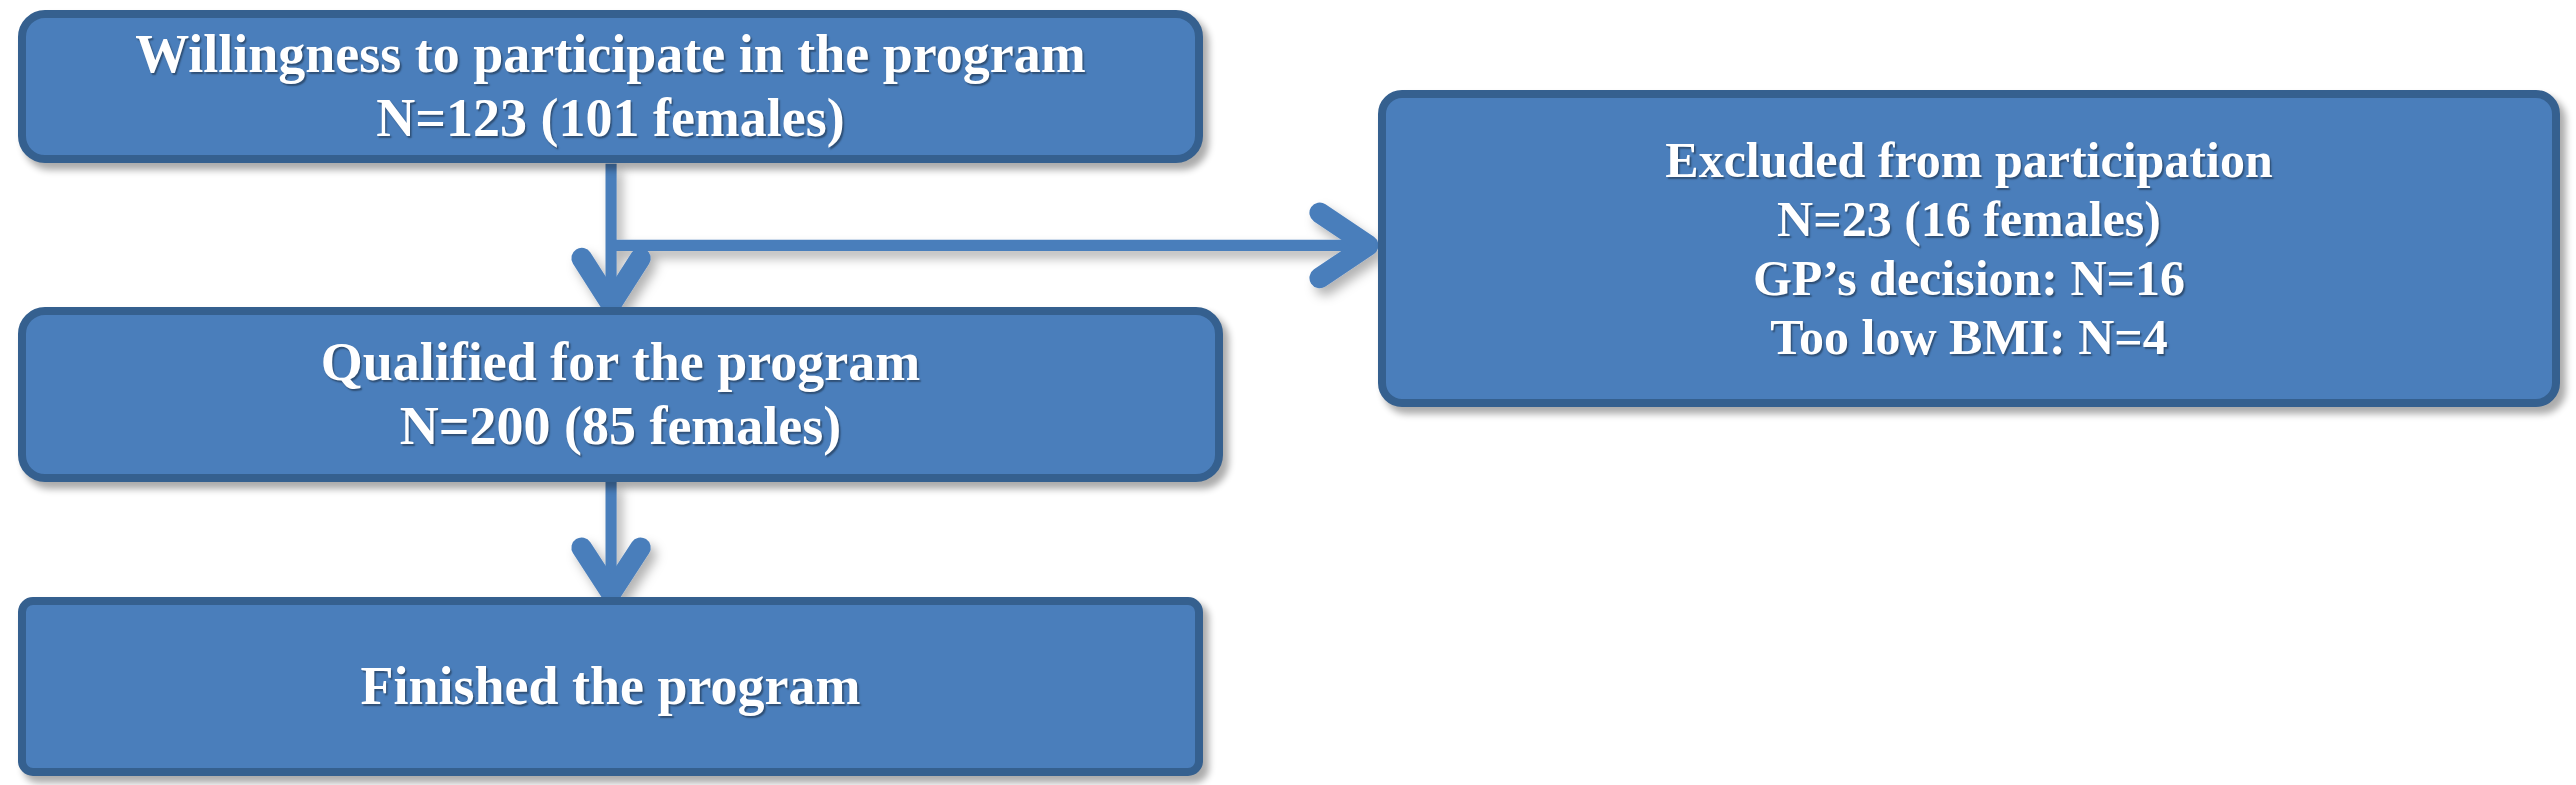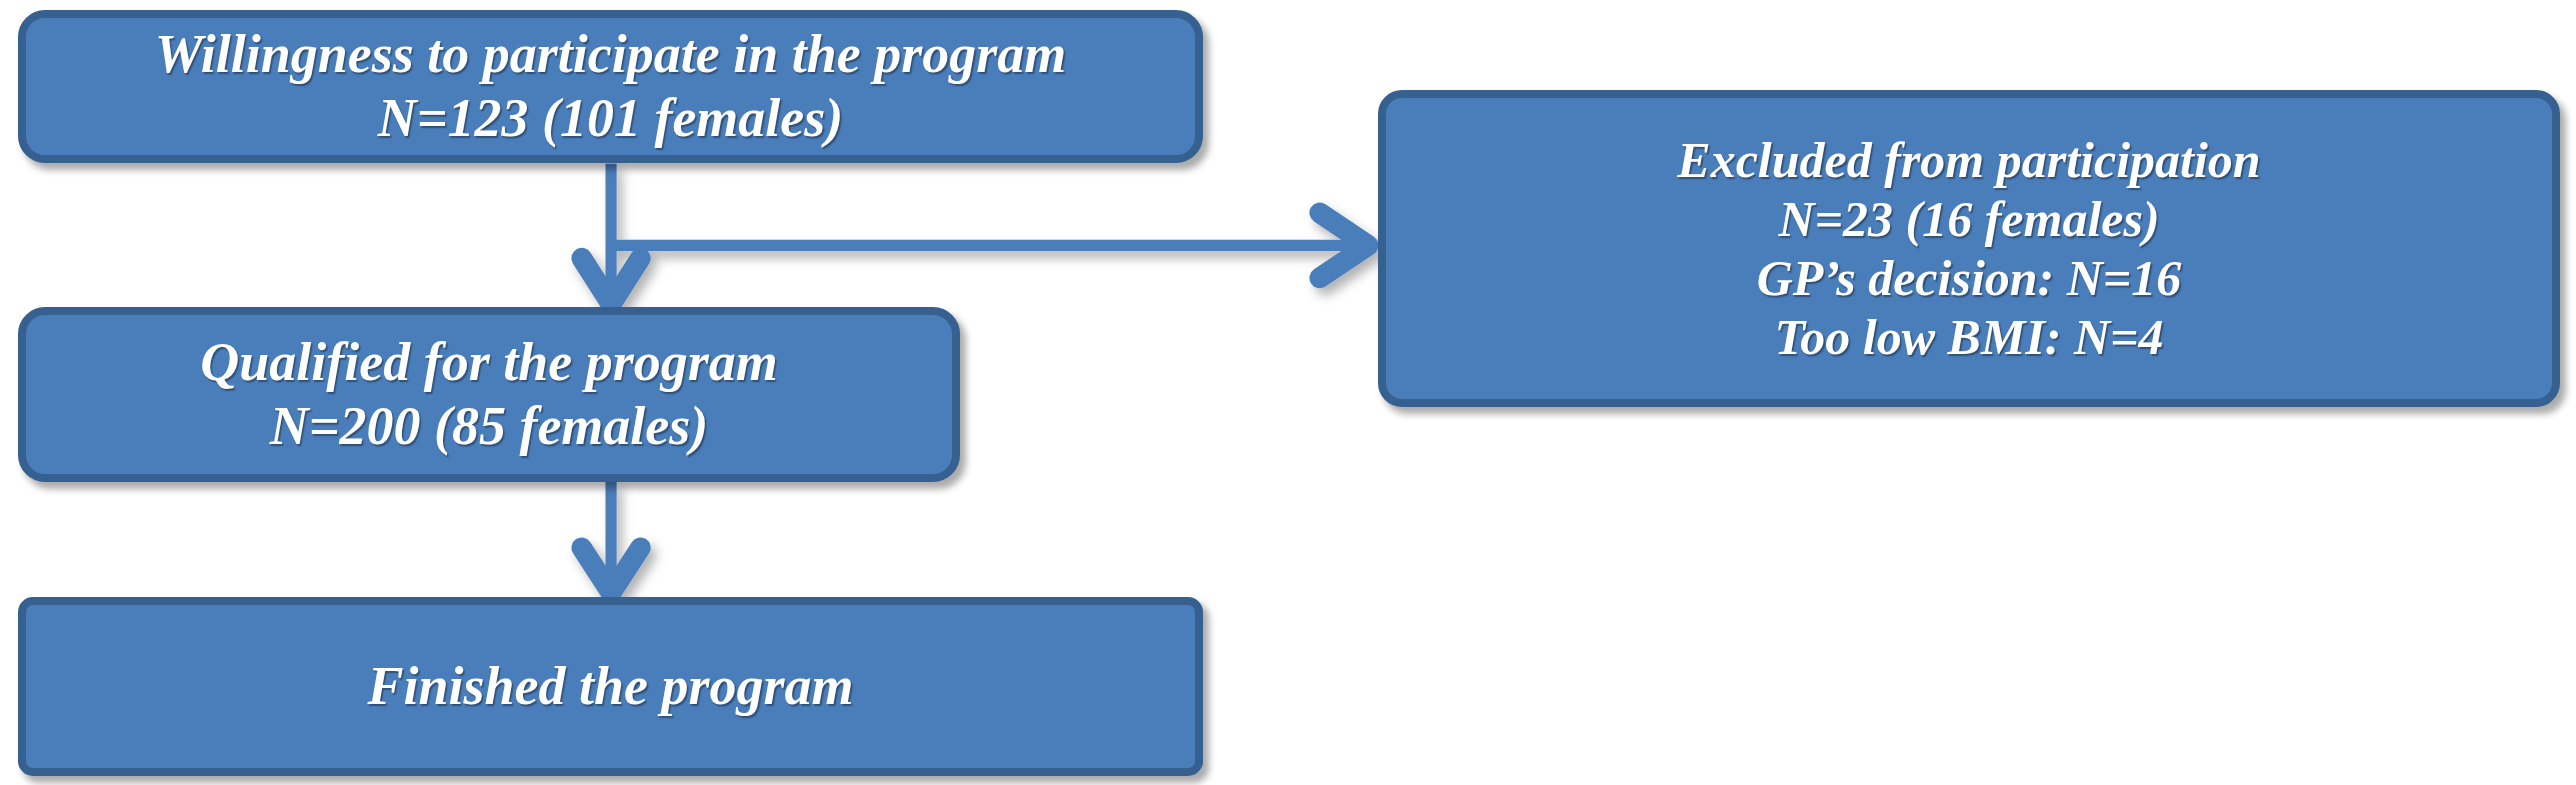--- a/index.html
+++ b/index.html
@@ -33,32 +33,31 @@
     font-weight: bold;
     line-height: 1.18;
     text-align: center;
     box-shadow: 5.6px 6.3px 7.1px rgba(0, 0, 0, 0.33);
     text-shadow: 1.6px 1.6px 1.6px rgba(0, 0, 0, 0.38);
     -webkit-font-smoothing: antialiased;
   }
   .node .line {
     display: block;
     white-space: nowrap;
-    font-style: italic;
   }
 
   
   #node-willingness {
     left: 18px;  top: 10.3px;
     width: 1185px; height: 153px;
     font-size: 54px;
   }
   #node-qualified {
     left: 18px;  top: 307px;
-    width: 942px; height: 175px;
+    width: 1205px; height: 175px;
     font-size: 54px;
   }
   #node-finished {
     left: 18px;  top: 597px;
     width: 1185px; height: 179px;
     font-size: 54px;
     border-radius: 15px;
   }
   #node-excluded {
     left: 1378px; top: 90px;

